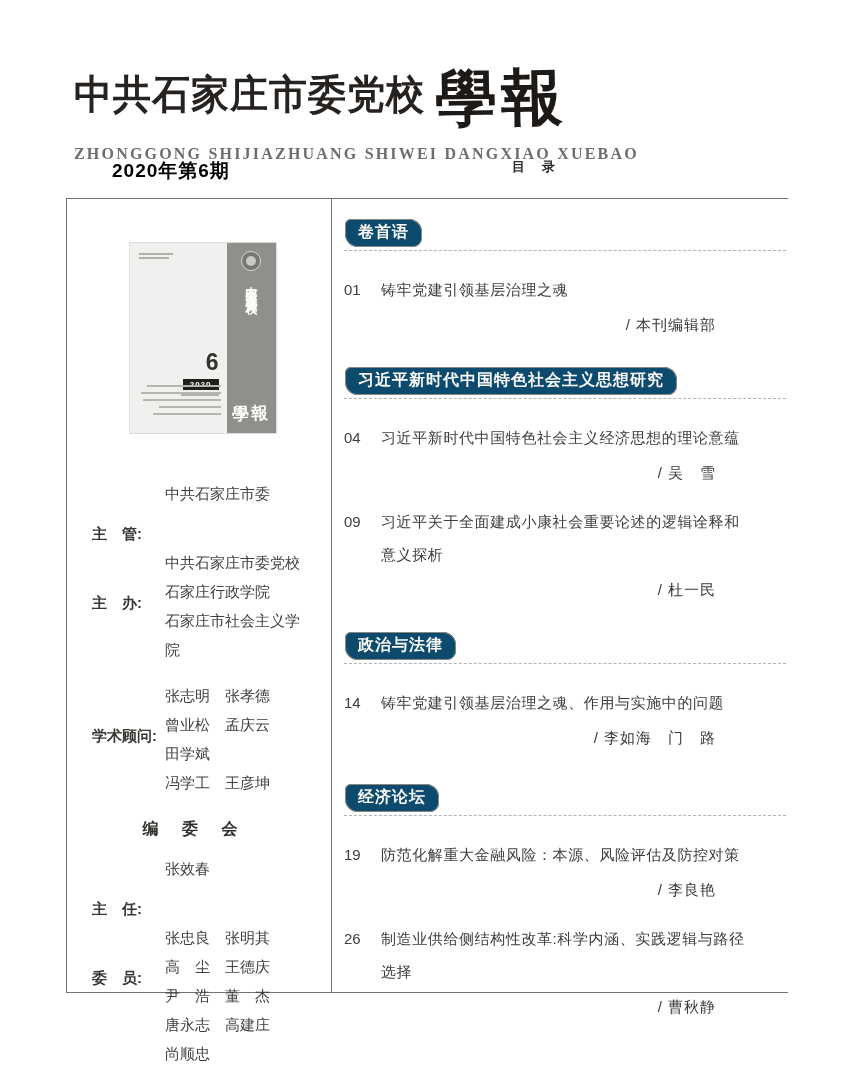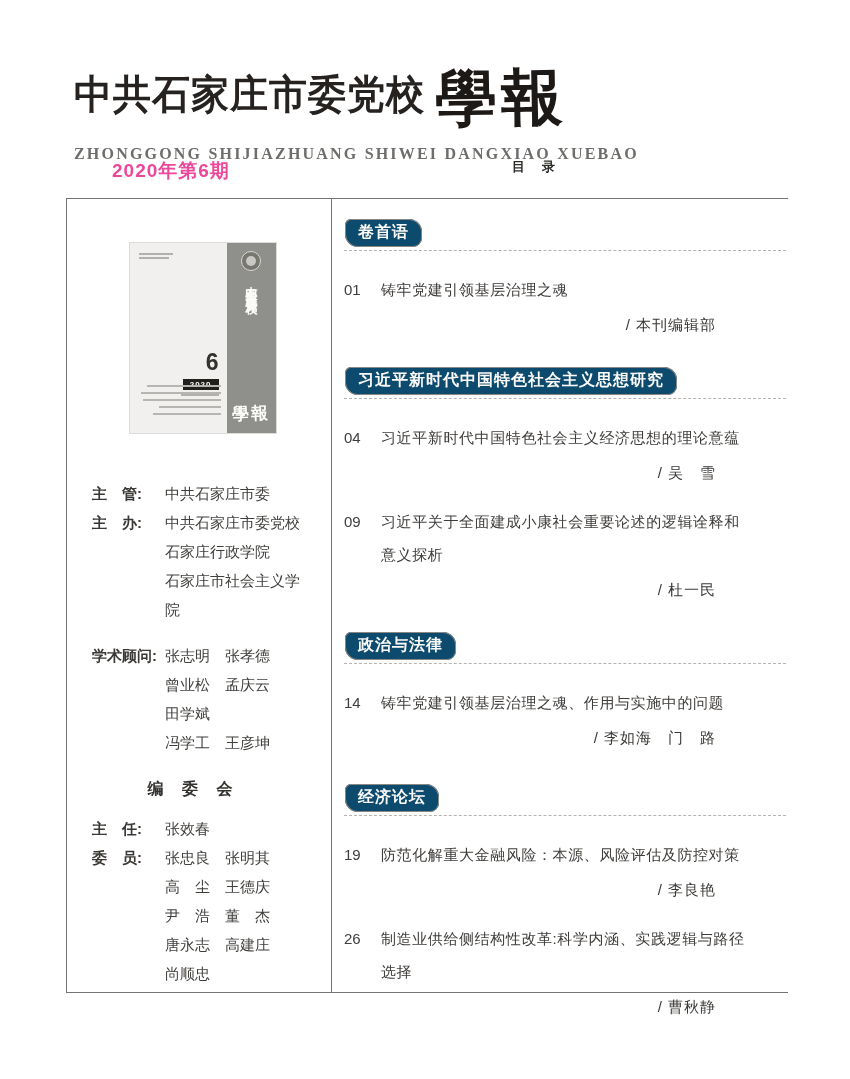--- a/index.html
+++ b/index.html
@@ -27,21 +27,21 @@
     font-weight: 900; font-size: 62px; color: #1d1917;
     line-height: 60px; margin-left: 10px; letter-spacing: 4px;
     transform: rotate(-1deg);
   }
   .pinyin {
     font-family: "Liberation Serif", serif;
     font-weight: bold; font-size: 16px; color: #6f6d6a;
     letter-spacing: 2.2px; margin-top: 17px;
   }
   .issue-row { position: absolute; left: 112px; top: 158px; width: 640px; }
-  .issue-label { font-size: 19px; font-weight: bold; color: #ec4899; letter-spacing: 1px; }
+  .issue-label { font-size: 19px; font-weight: bold; color: #000000; letter-spacing: 1px; }
   .toc-heading {
     position: absolute; left: 400px; top: 0;
     font-size: 13px; font-weight: bold; color: #2d2b28; letter-spacing: 2px;
   }
 
   
   .content {
     position: absolute; left: 66px; top: 198px;
     width: 722px; height: 795px;
     display: flex;
@@ -108,26 +108,27 @@
     font-family: "Liberation Serif", serif;
     font-size: 17px; font-weight: 900; letter-spacing: 2px;
     margin-top: auto; margin-bottom: 8px; color: #fdfdfc;
     transform: rotate(-2deg);
   }
 
   
   .info-block { margin-top: 46px; }
   .info-row { display: flex; font-size: 15px; line-height: 29px; color: #413f3c; }
   .info-row.gap { margin-top: 17px; }
-  .info-label { width: 73px; flex-shrink: 0; font-weight: bold; color: #3a3835; }
+  .info-label { width: 73px; flex-shrink: 0; font-weight: bold; color: #3a3835; margin-top: 40px; }
   .info-values { flex: 1; }
   .board-heading {
     text-align: center; font-size: 16px; font-weight: bold;
     letter-spacing: 7px; color: #33312e;
     margin: 22px 18px 14px 0;
+    font-family: Liberation Mono, monospace;
   }
 
   
   .toc-section.s2 { margin-top: 32px; }
   .toc-section.s3 { margin-top: 32px; }
   .toc-section.s4 { margin-top: 36px; }
   .section-header {
     border-bottom: 1px dashed #b5b3af;
     padding: 0 0 3px 1px;
   }

